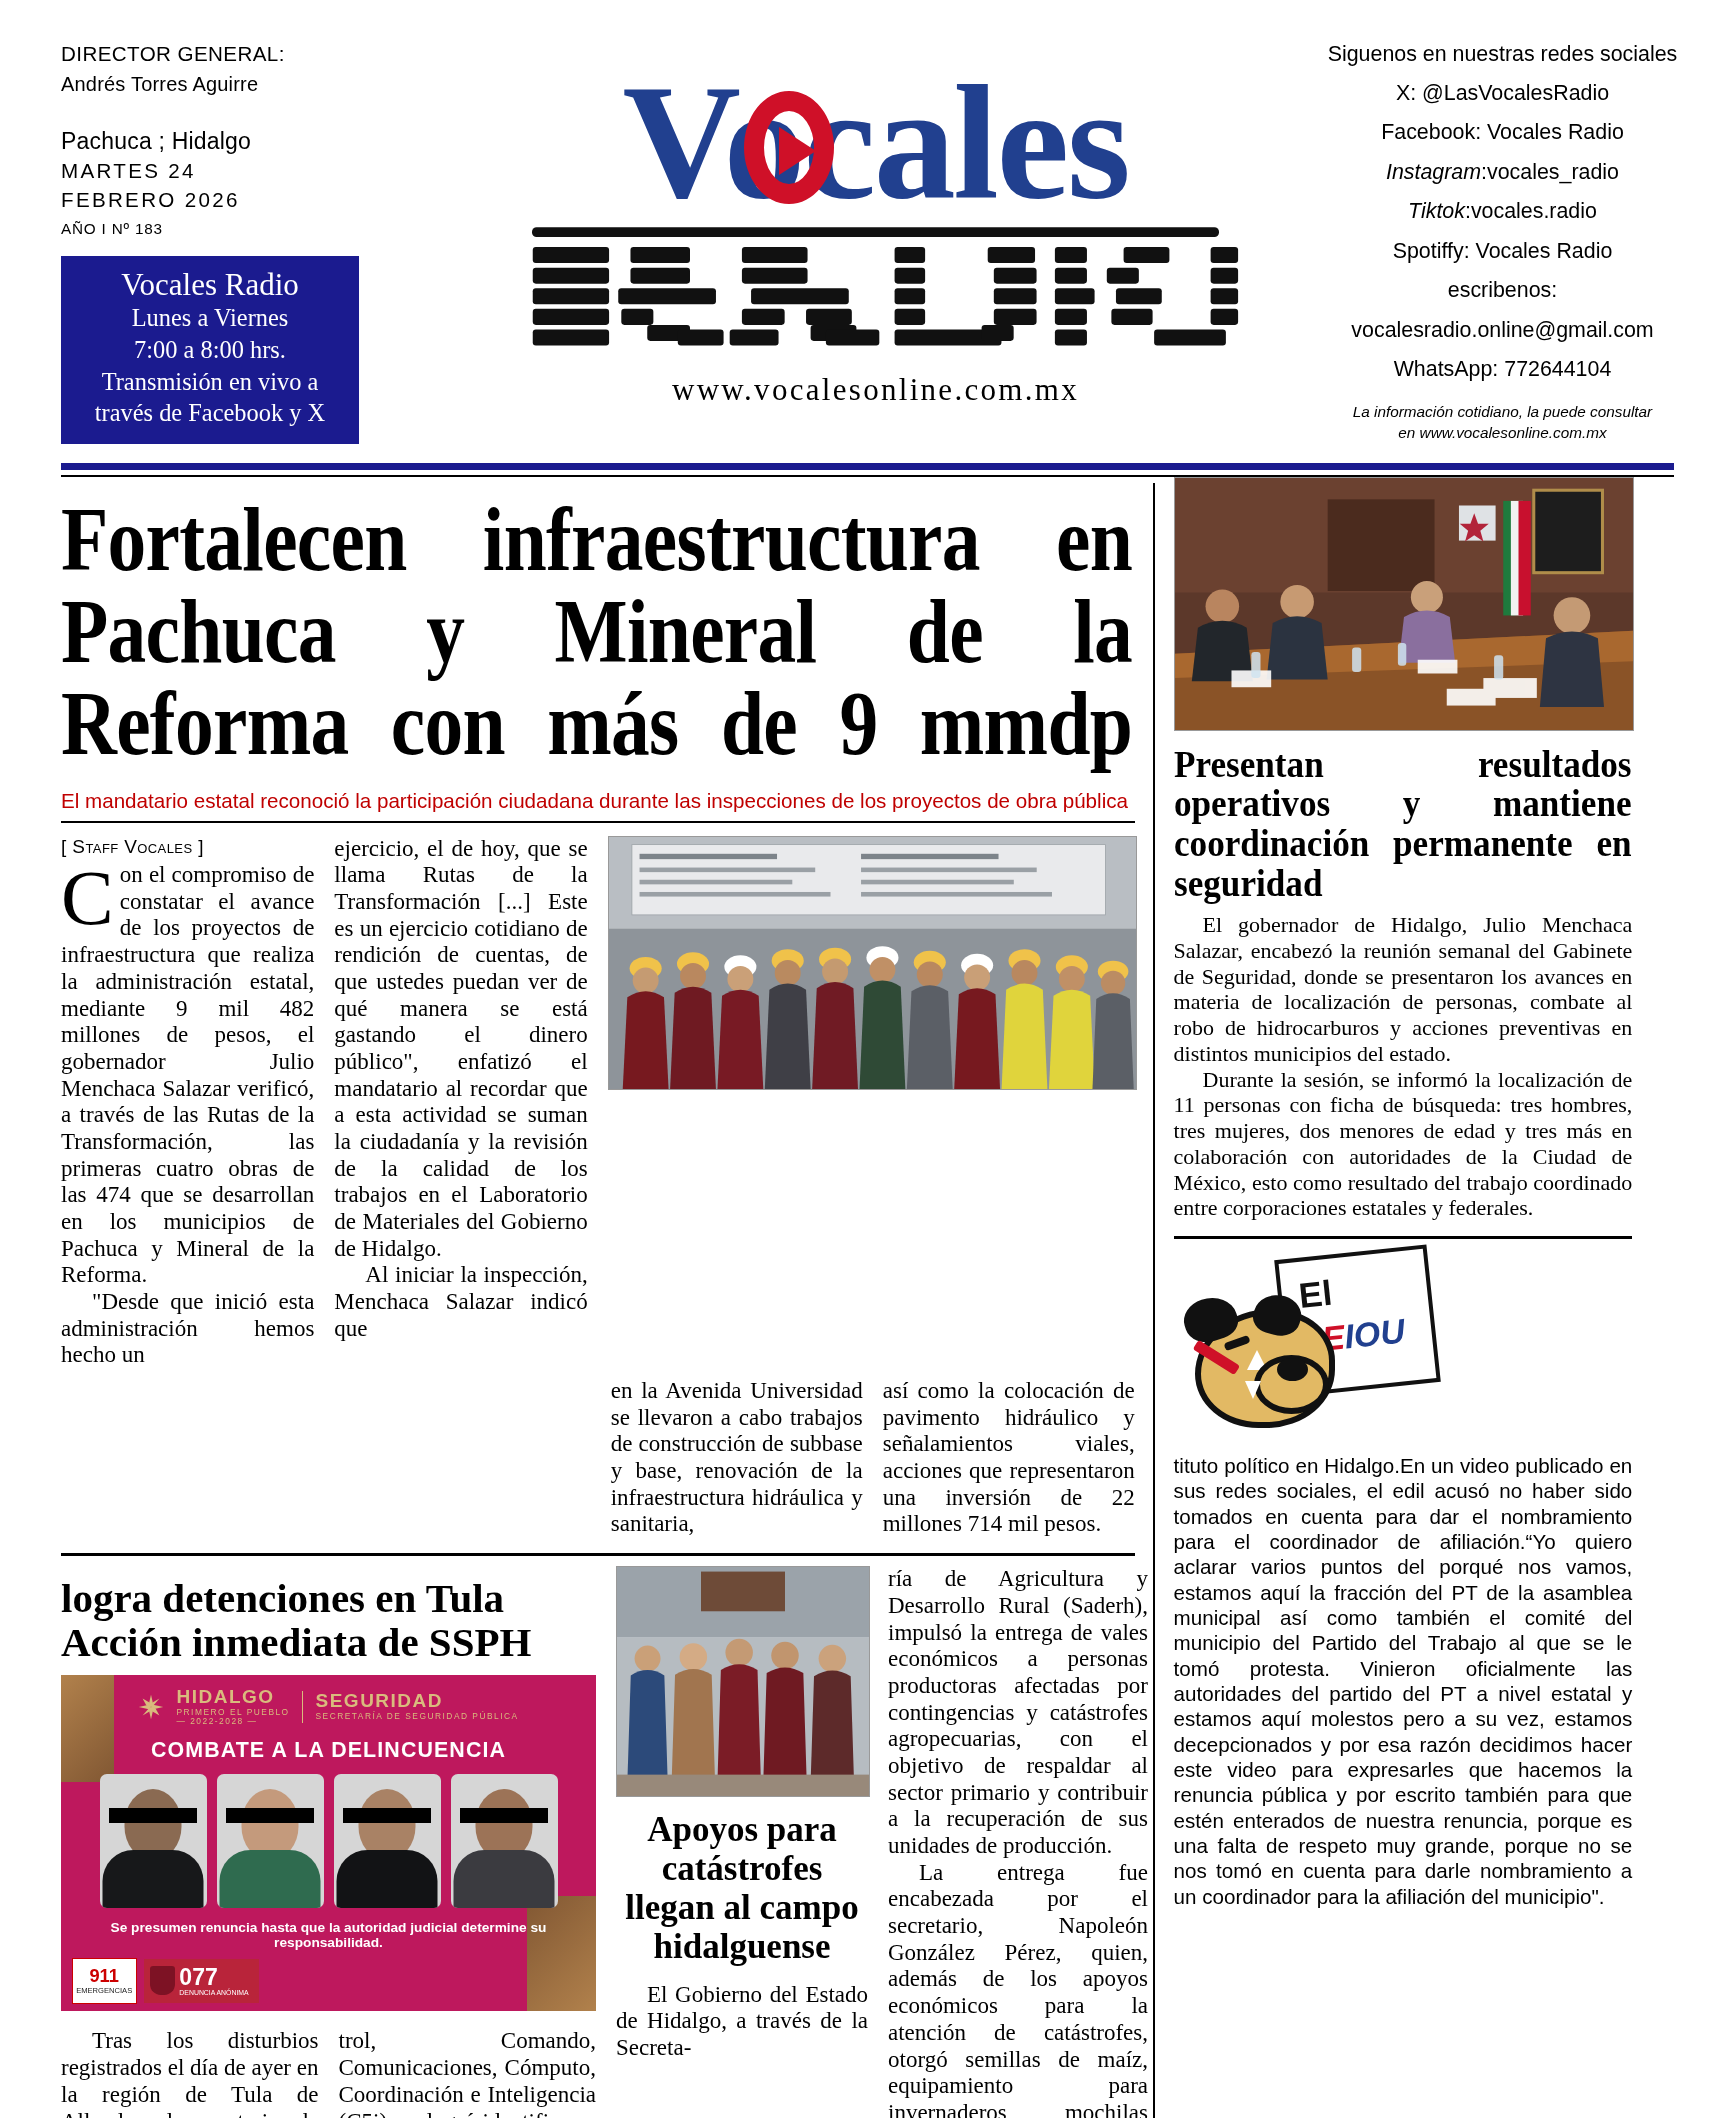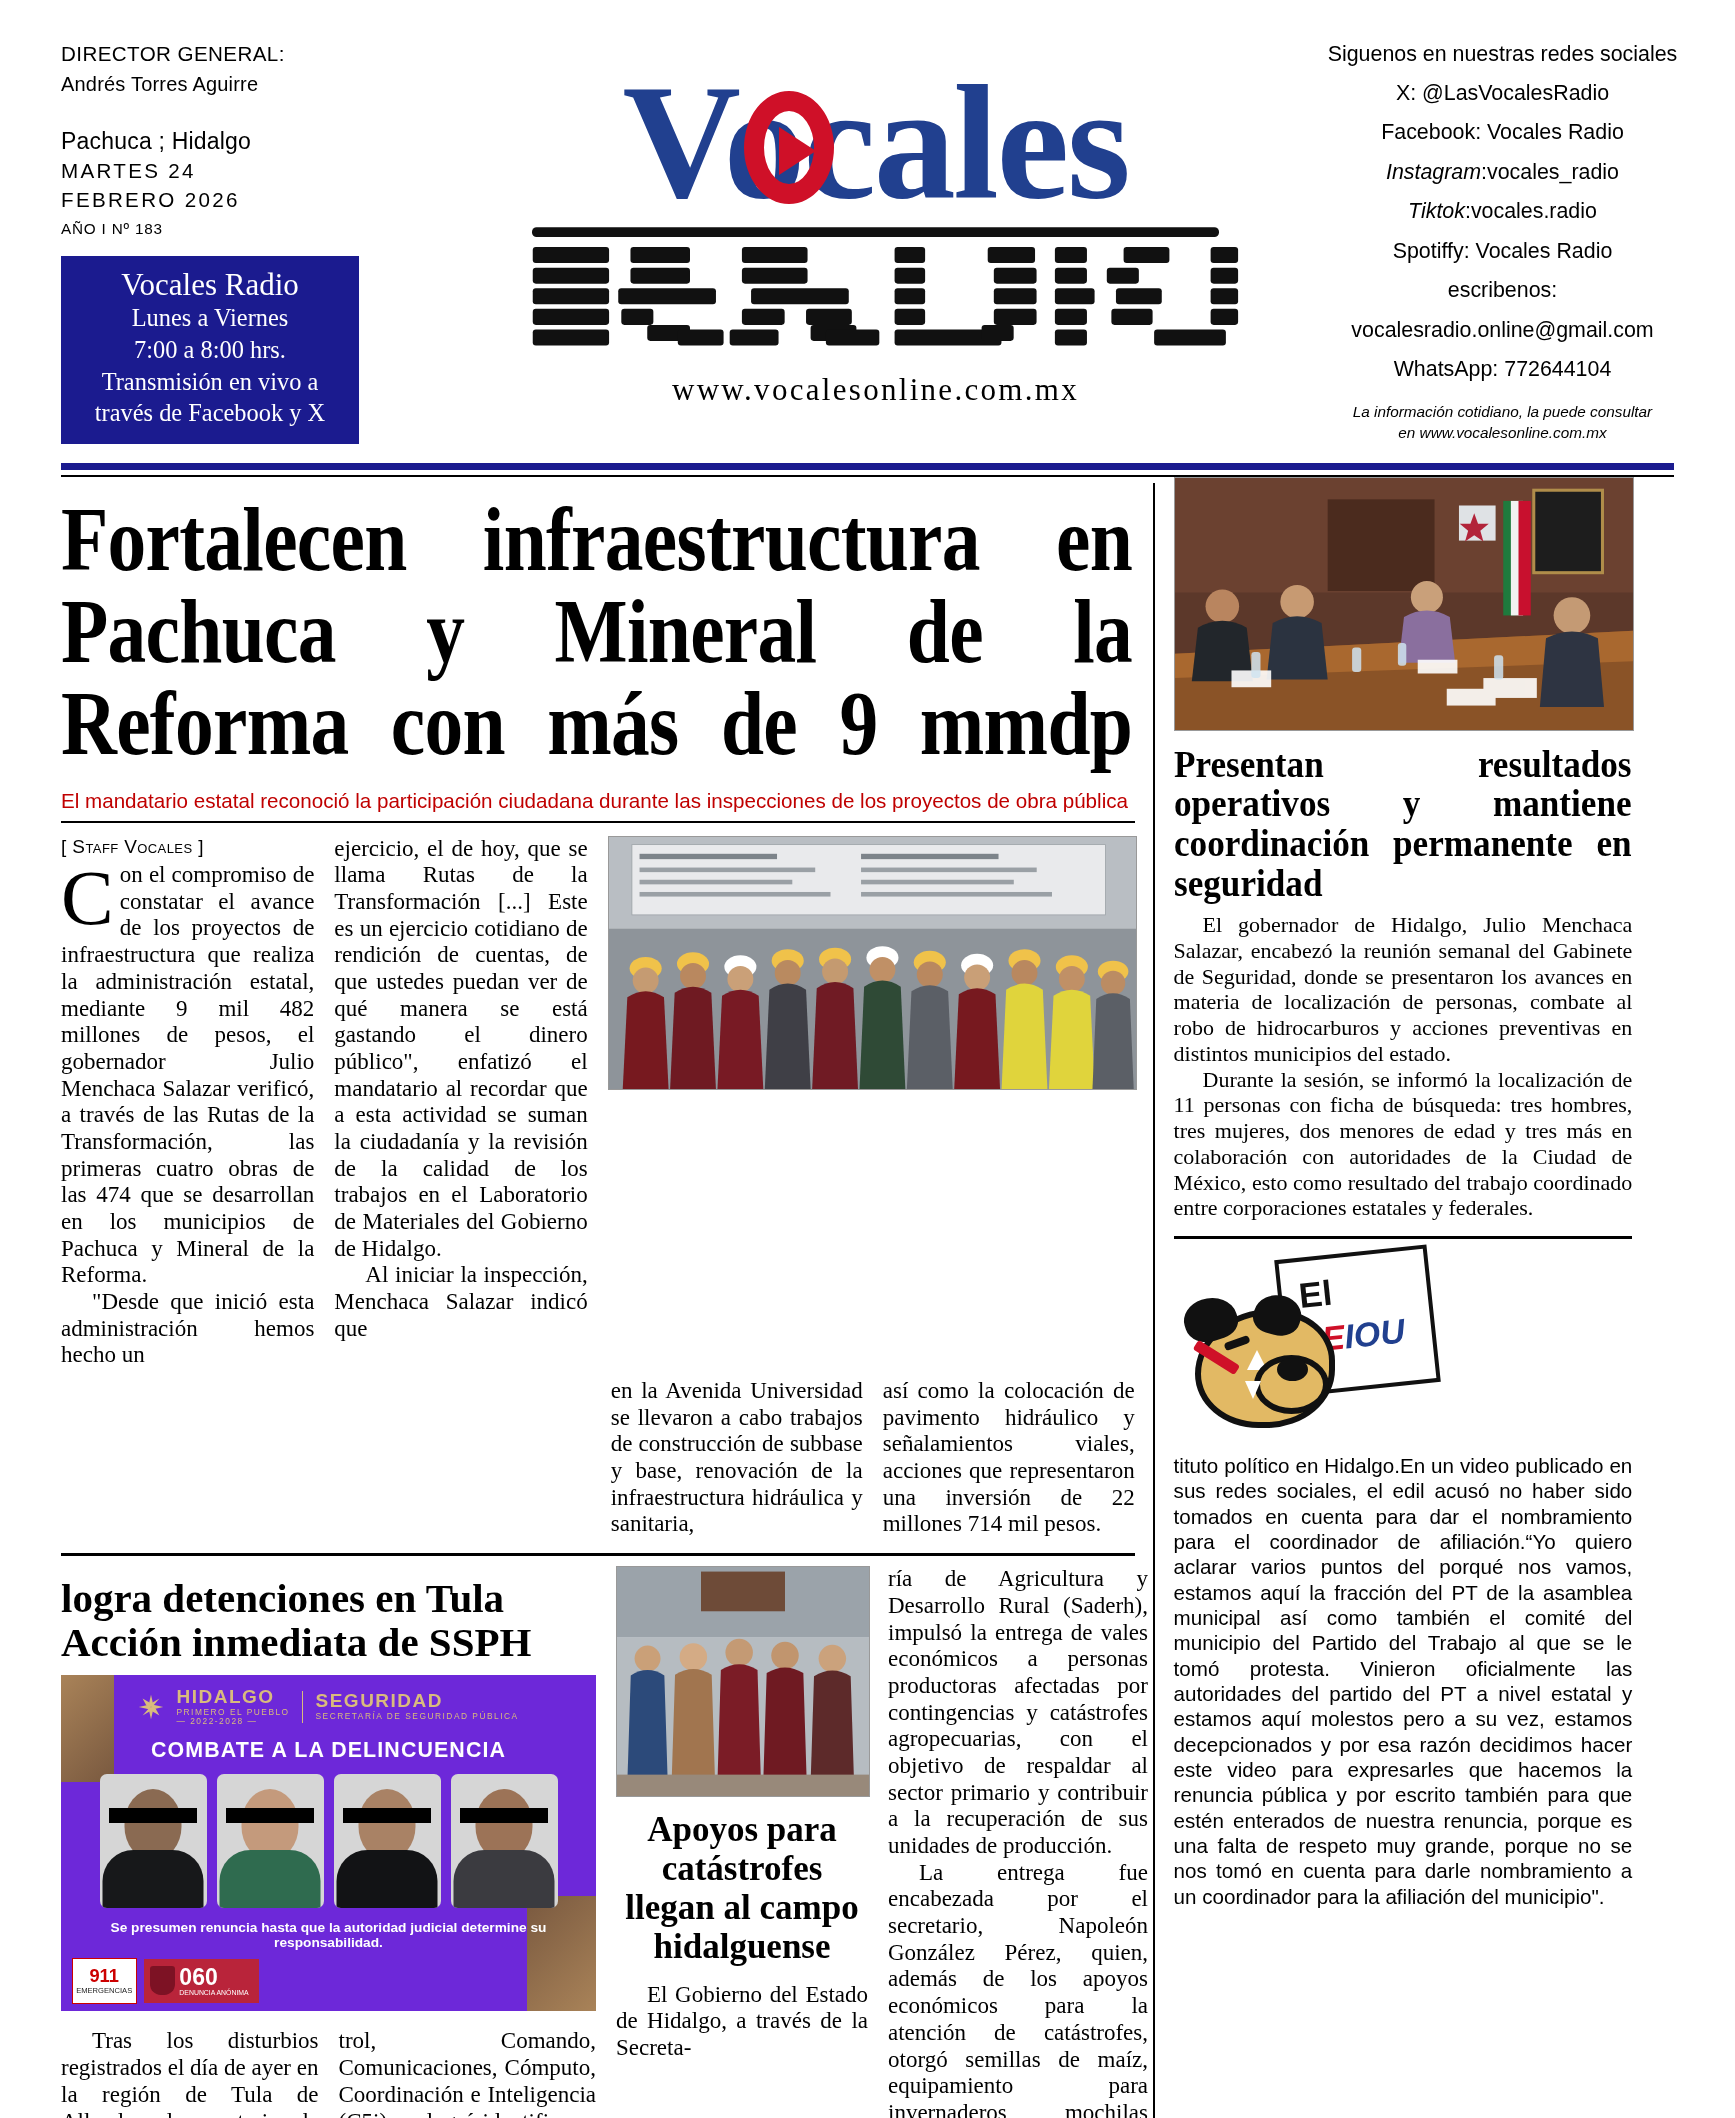--- a/index.html
+++ b/index.html
@@ -98,21 +98,21 @@
 
   .rule-h{height:2.3px;background:#000;margin:15.3px 0 10.7px 0;}
 
   h2.sec{font-family:"Liberation Serif",serif;font-weight:700;font-size:41px;line-height:1.06;margin:10.7px 0 10.7px 0;}
   h3.center{font-family:"Liberation Serif",serif;font-weight:700;font-size:35px;line-height:1.12;text-align:center;margin:12.2px 0 15.3px 0;}
 
   .redhead{color:#cf1028;font-family:"Liberation Sans",sans-serif;font-weight:700;font-size:46px;text-align:center;margin:4.6px 0 13.7px 0;}
   p.sans{font-family:"Liberation Sans",sans-serif;font-size:20.6px;line-height:1.23;text-align:justify;margin:0;}
 
   
-  .poster{background:#6d28d9;position:relative;padding:12.2px 10.7px 7.6px 10.7px;box-sizing:border-box;}
+  .poster{background:#be185d;position:relative;padding:12.2px 10.7px 7.6px 10.7px;box-sizing:border-box;}
   .poster .pz1{position:absolute;left:0;top:0;width:53px;height:107px;background:linear-gradient(135deg,#b08d4a,#7a5e2e);opacity:.9;}
   .poster .pz2{position:absolute;right:0;bottom:0;width:69px;height:115px;background:linear-gradient(315deg,#b08d4a,#7a5e2e);opacity:.9;}
   .poster-top{display:flex;align-items:center;justify-content:center;gap:12.2px;position:relative;z-index:2;}
   .poster-brand{color:#d9bb7d;font-family:"Liberation Sans",sans-serif;font-size:19px;font-weight:700;letter-spacing:1.5px;line-height:1.1;}
   .poster-brand small{display:block;font-size:8.4px;letter-spacing:1.5px;font-weight:400;}
   .vbar{width:1.5px;height:32px;background:#d9bb7d;}
   .poster-title{color:#fff;font-family:"Liberation Sans",sans-serif;font-weight:700;font-size:21.4px;letter-spacing:1.1px;text-align:center;margin:12.2px 0 10.7px 0;position:relative;z-index:2;}
   .mugs{display:flex;gap:10px;justify-content:center;position:relative;z-index:2;}
   .mug{width:107px;height:134px;background:#d6d6d6;border-radius:6.9px;position:relative;overflow:hidden;}
   .mug .head{position:absolute;left:50%;top:15.3px;transform:translateX(-50%);width:57px;height:70px;border-radius:50% 50% 46% 46%;}
@@ -434,21 +434,21 @@
             <div class="disclaim">Se presumen renuncia hasta que la autoridad judicial determine su responsabilidad.</div>
 
             <div class="hotlines">
               <div class="h911">
                 <div class="n">911</div>
                 <div class="t">EMERGENCIAS</div>
               </div>
               <div class="h089">
                 <div class="shield"></div>
                 <div>
-                  <div class="n">060</div>
+                  <div class="n">077</div>
                   <div class="t">DENUNCIA ANÓNIMA</div>
                 </div>
               </div>
             </div>
           </div>
 
           <div class="artcols" style="margin-top:17px;">
             <div class="acol" style="max-width:260px;">
               <p class="body">Tras los disturbios registrados el día de ayer en la región de Tula de Allende, el secretario de Seguridad Pública del Estado, comisario general Salvador Cruz Neri, se trasladó de inmediato a la zona. Desde el sitio, encabezó un despliegue de aproximadamente 500 elementos de la Policía Estatal para implementar un operativo de contención y reacción, con el objetivo de proteger a la población.</p>
 

